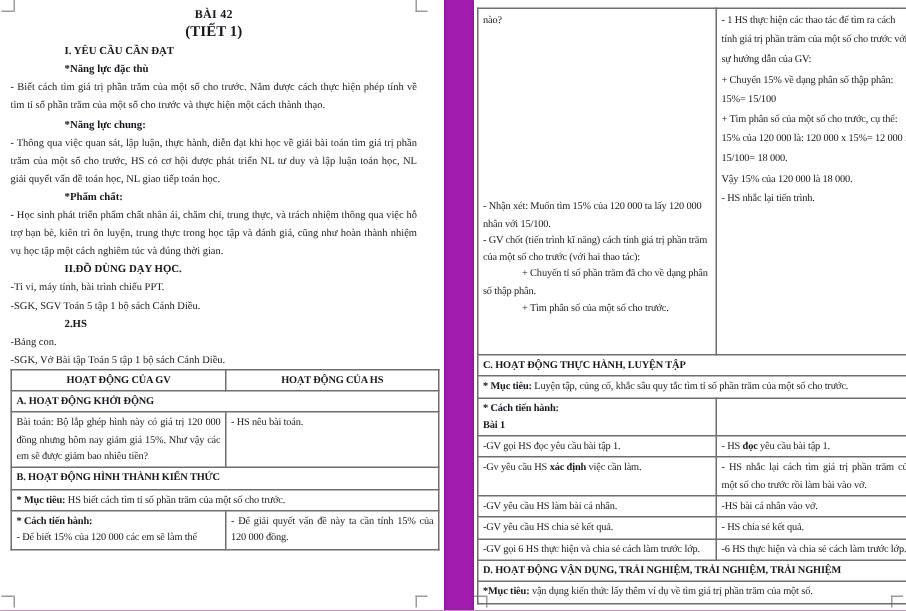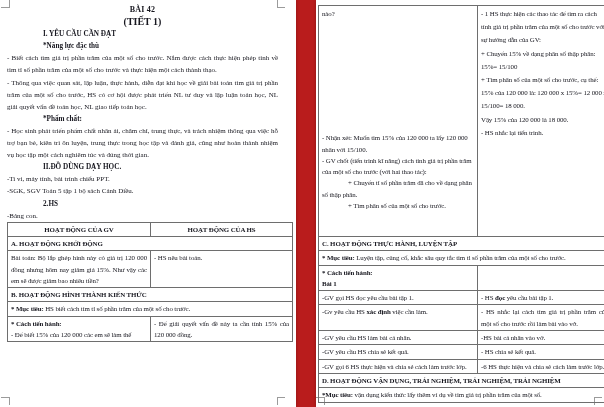--- a/index.html
+++ b/index.html
@@ -1,18 +1,18 @@
 <!DOCTYPE html>
 <html><head>
 <meta charset="utf-8">
 <style>
   html,body { margin:0; padding:0; background:#d7d7d7; }
   .viewport {
     position:relative; width:604px; height:407px; overflow:hidden;
-    background:#b91c1c;
+    background:#a21caf;
     font-family:"Liberation Serif","DejaVu Serif",serif;
     color:#17171f;
   }
   .page {
     position:absolute; top:0; bottom:0; background:#ffffff;
     box-shadow:0 0 3px rgba(0,0,0,0.28);
   }
   .page.p1 { left:0; width:296px; }
   .page.p2 { left:316px; width:288px; }
 
@@ -83,28 +83,30 @@
         <span class="v" style="left:277px; top:397px;"></span>
     </div>
 
     <div class="textarea">
       <div class="blocks">
         <div class="tcenter t1">BÀI 42</div>
         <div class="tcenter t3">(TIẾT 1)</div>
         <div class="h1">I. YÊU CẦU CẦN ĐẠT</div>
         <div class="h1">*Năng lực đặc thù</div>
         <div class="para">- Biết cách tìm giá trị phần trăm của một số cho trước. Nắm được cách thực hiện phép tính về tìm tỉ số phần trăm của một số cho trước và thực hiện một cách thành thạo.</div>
+        <div class="h1">*Năng lực chung:</div>
         <div class="para">- Thông qua việc quan sát, lập luận, thực hành, diễn đạt khi học về giải bài toán tìm giá trị phần trăm của một số cho trước, HS có cơ hội được phát triển NL tư duy và lập luận toán học, NL giải quyết vấn đề toán học, NL giao tiếp toán học.</div>
         <div class="h1">*Phẩm chất:</div>
         <div class="para">- Học sinh phát triển phẩm chất nhân ái, chăm chỉ, trung thực, và trách nhiệm thông qua việc hỗ trợ bạn bè, kiên trì ôn luyện, trung thực trong học tập và đánh giá, cũng như hoàn thành nhiệm vụ học tập một cách nghiêm túc và đúng thời gian.</div>
         <div class="h1">II.ĐỒ DÙNG DẠY HỌC.</div>
         <div>-Ti vi, máy tính, bài trình chiếu PPT.</div>
         <div>-SGK, SGV Toán 5 tập 1 bộ sách Cánh Diều.</div>
         <div class="h1">2.HS</div>
         <div>-Bảng con.</div>
+        <div>-SGK, Vở Bài tập Toán 5 tập 1 bộ sách Cánh Diều.</div>
       </div>
 
       <table class="doc">
         <tbody>
             <tr>
           <td class="center cL">HOẠT ĐỘNG CỦA GV</td>
           <td class="center cR">HOẠT ĐỘNG CỦA HS</td>
         </tr>
         <tr>
           <td class="sect" colspan="2">A. HOẠT ĐỘNG KHỞI ĐỘNG</td>

